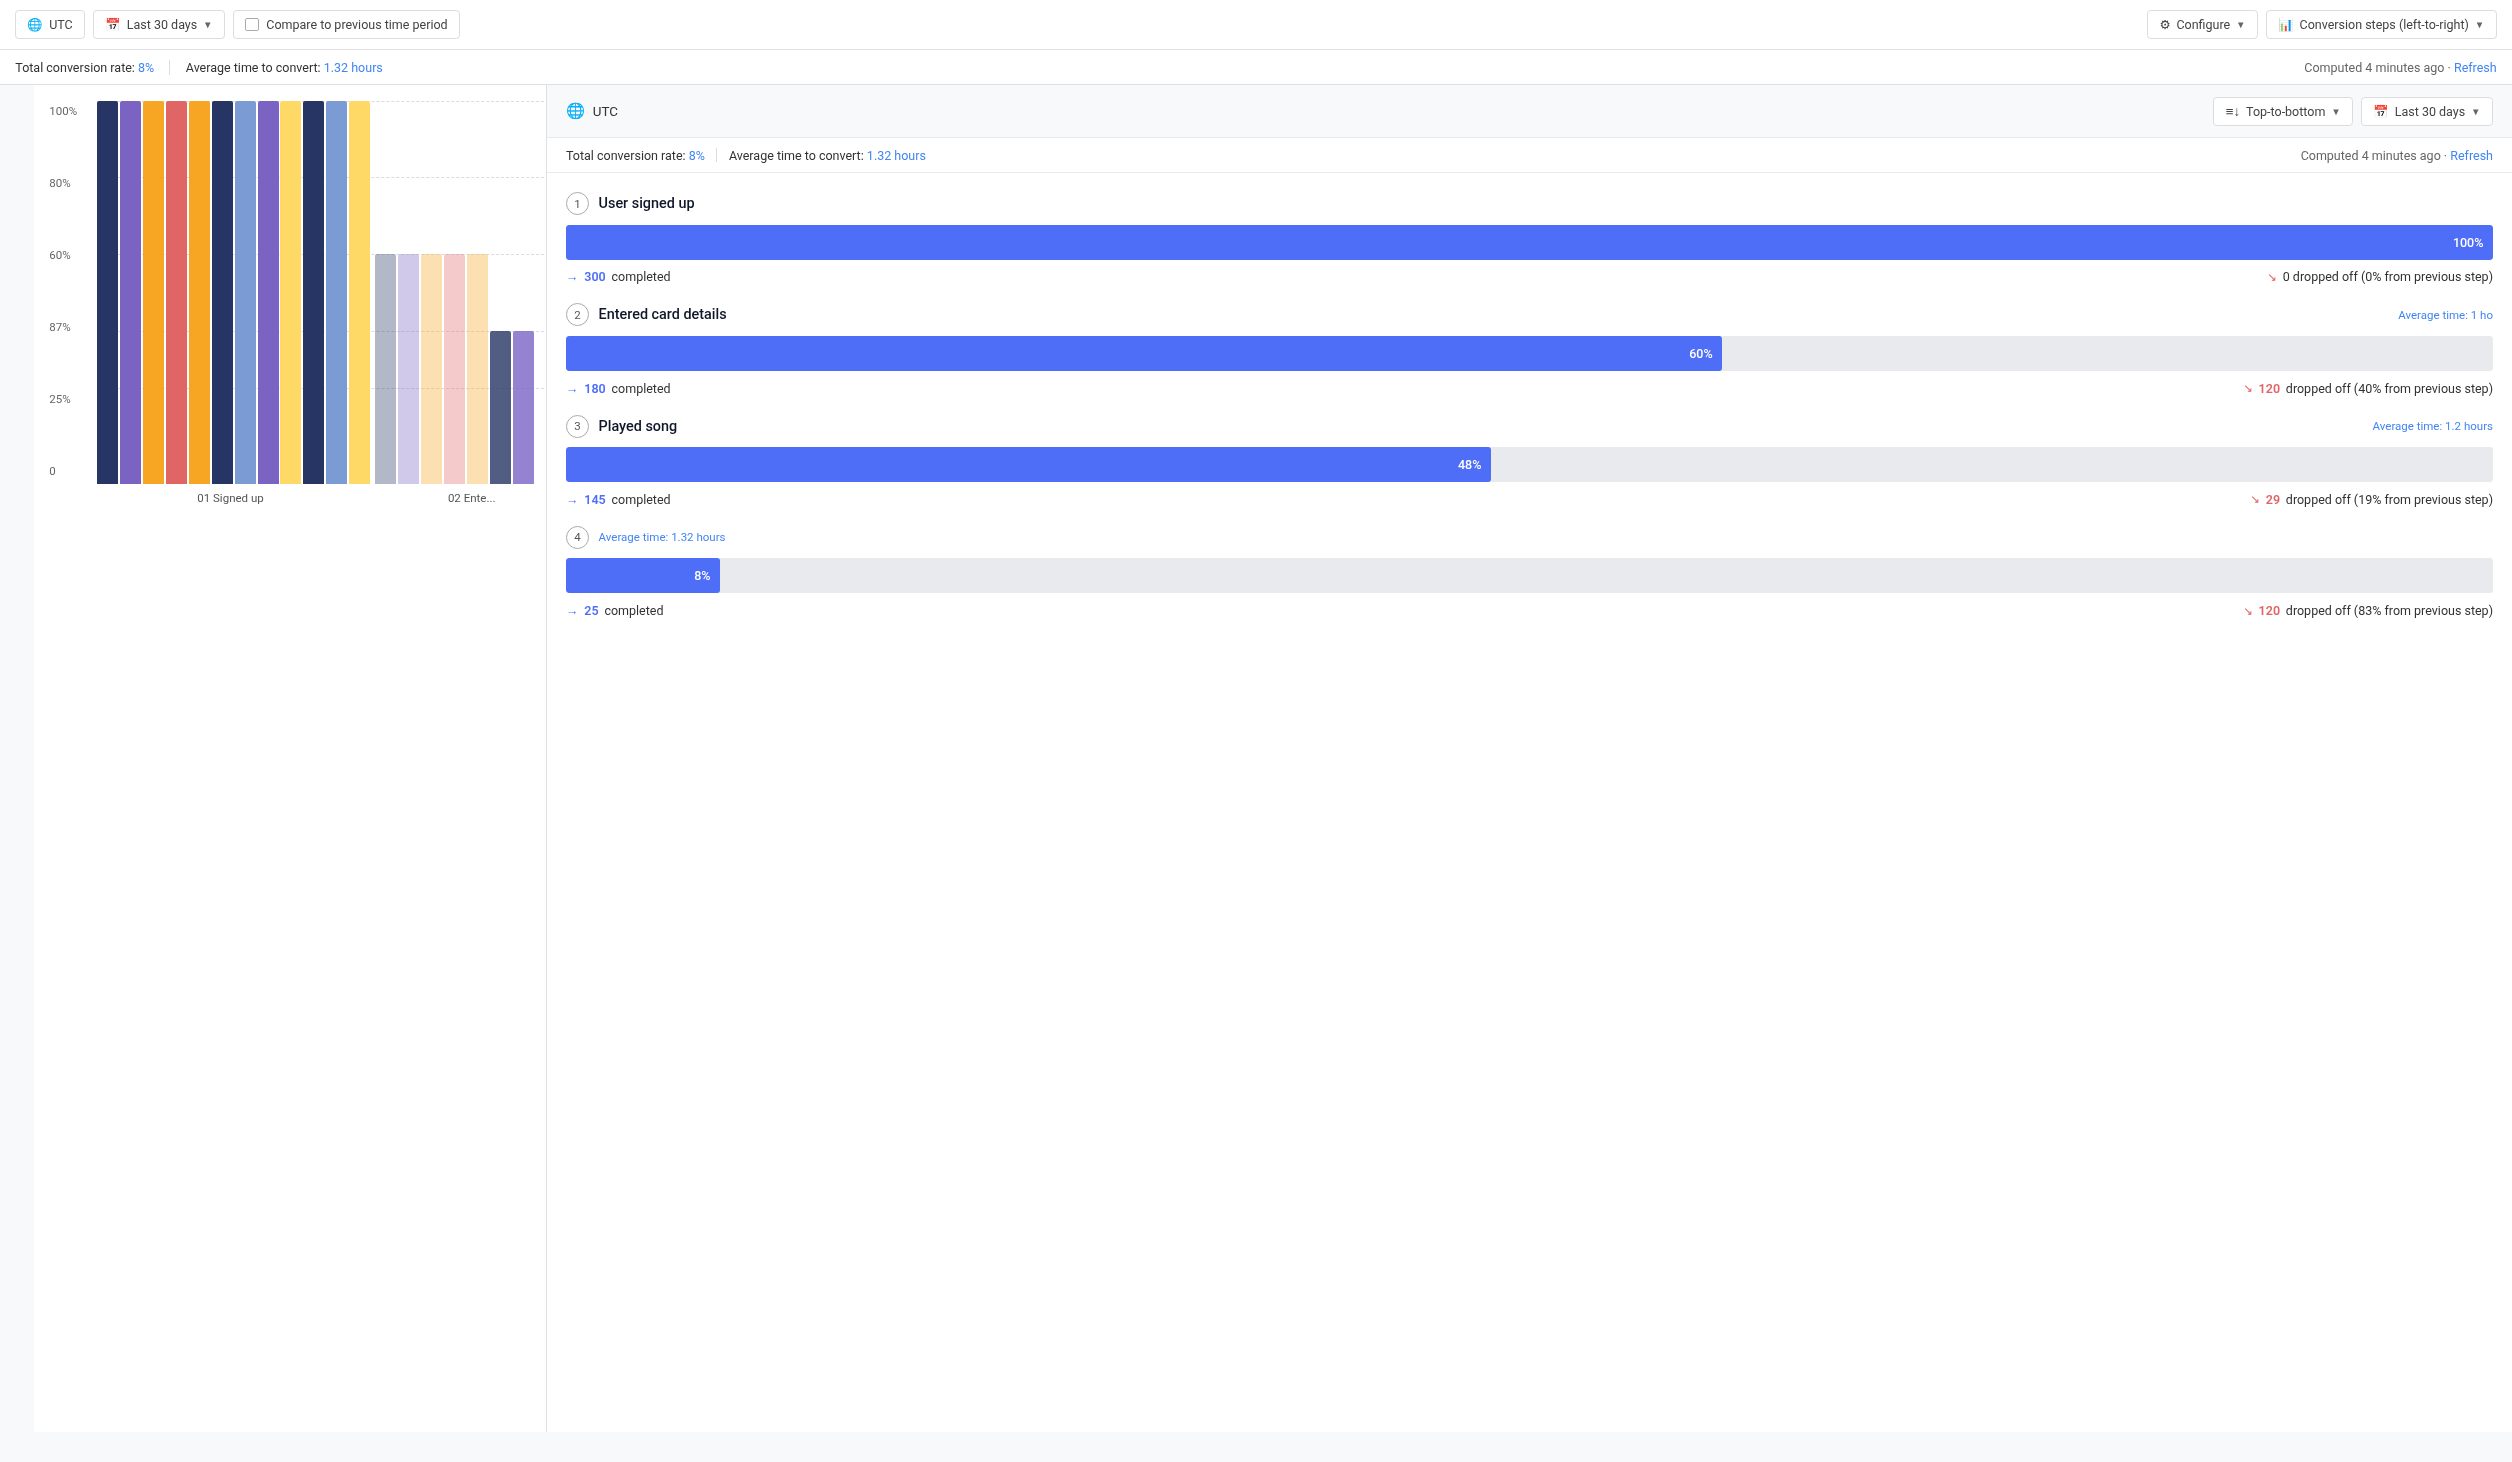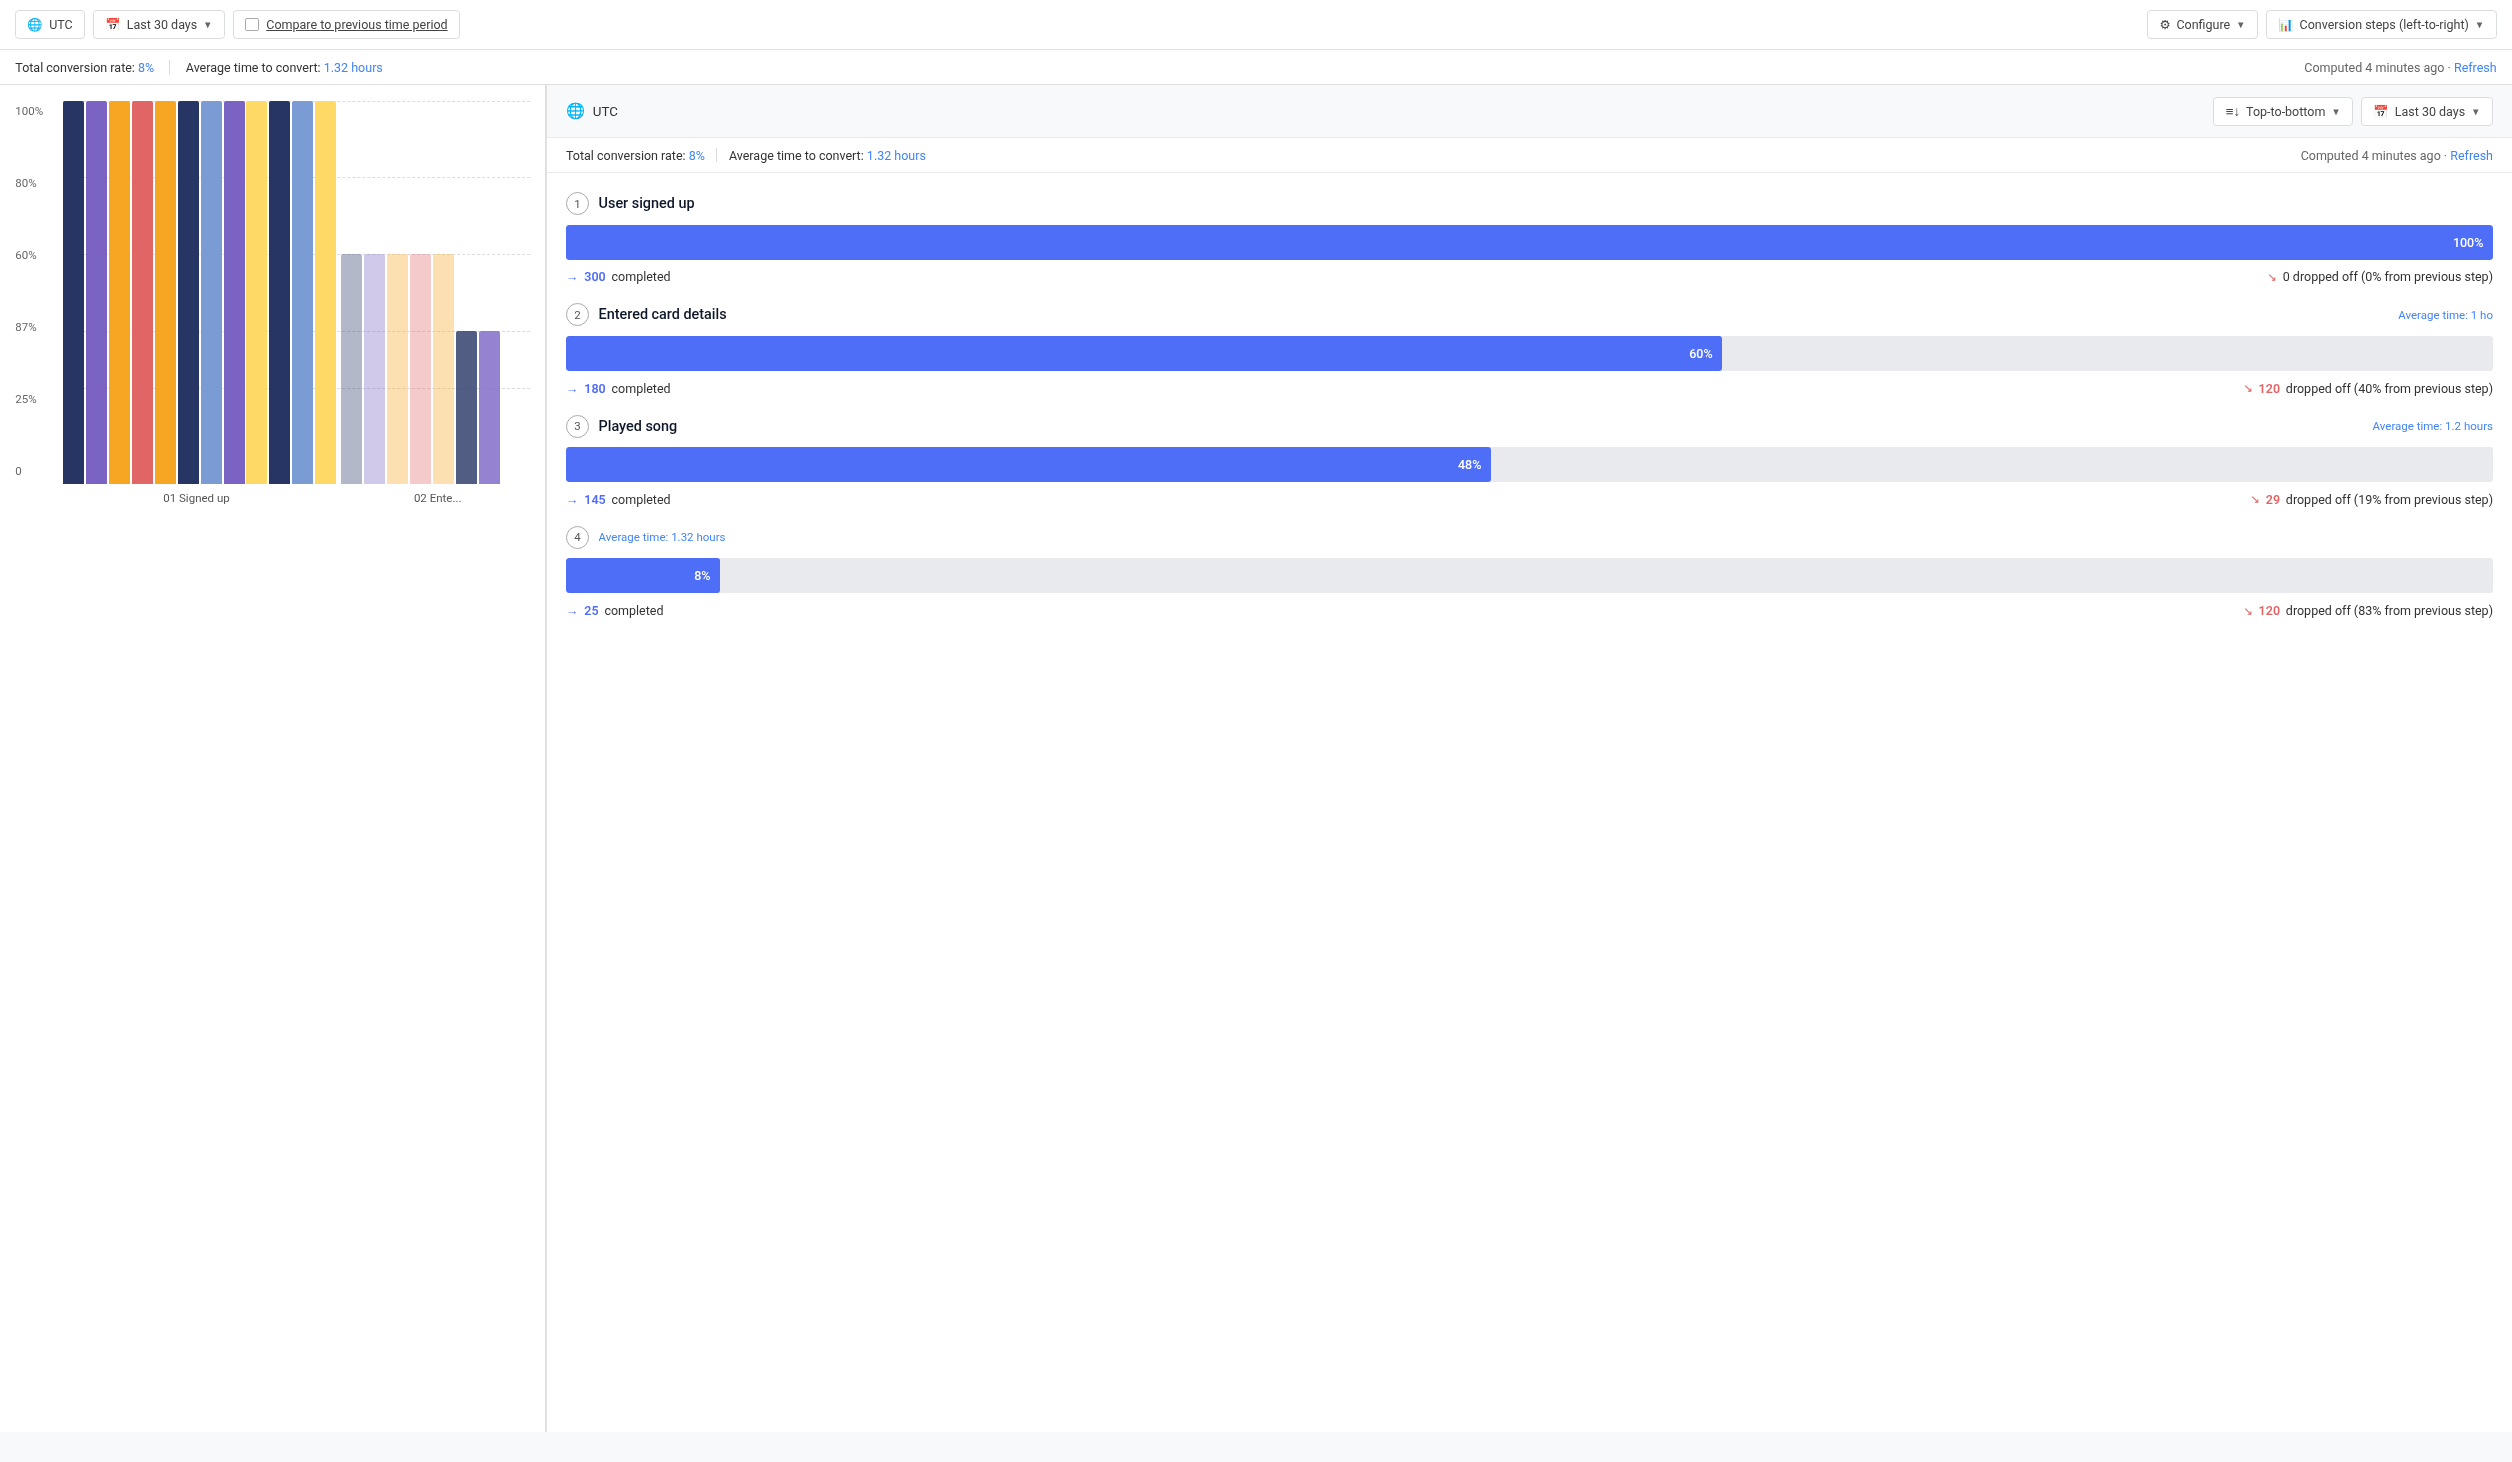--- a/index.html
+++ b/index.html
@@ -57,21 +57,20 @@
       display: flex;
       align-items: center;
       gap: 7.7px;
       padding: 5.8px 11.5px;
       border: 1px solid #dadce0;
       border-radius: 3.8px;
       background: #fff;
       cursor: pointer;
       font-size: 12.5px;
       color: #444;
-      text-decoration: underline;
     }
 
     .checkbox-square {
       width: 13.4px;
       height: 13.4px;
       border: 1.9px solid #aaa;
       border-radius: 1.9px;
       display: inline-block;
     }
 
@@ -113,20 +112,21 @@
       border-right: 1px solid #e0e0e0;
       padding: 15.3px;
       overflow: hidden;
       position: relative;
     }
 
     .page-layout {
       display: flex;
       position: relative;
       height: calc(100vh - 115px);
+      padding-left: 34px;
     }
 
     
     .panel {
       background: #fff;
       flex: 1;
       overflow-y: auto;
     }
 
     .panel-header {

